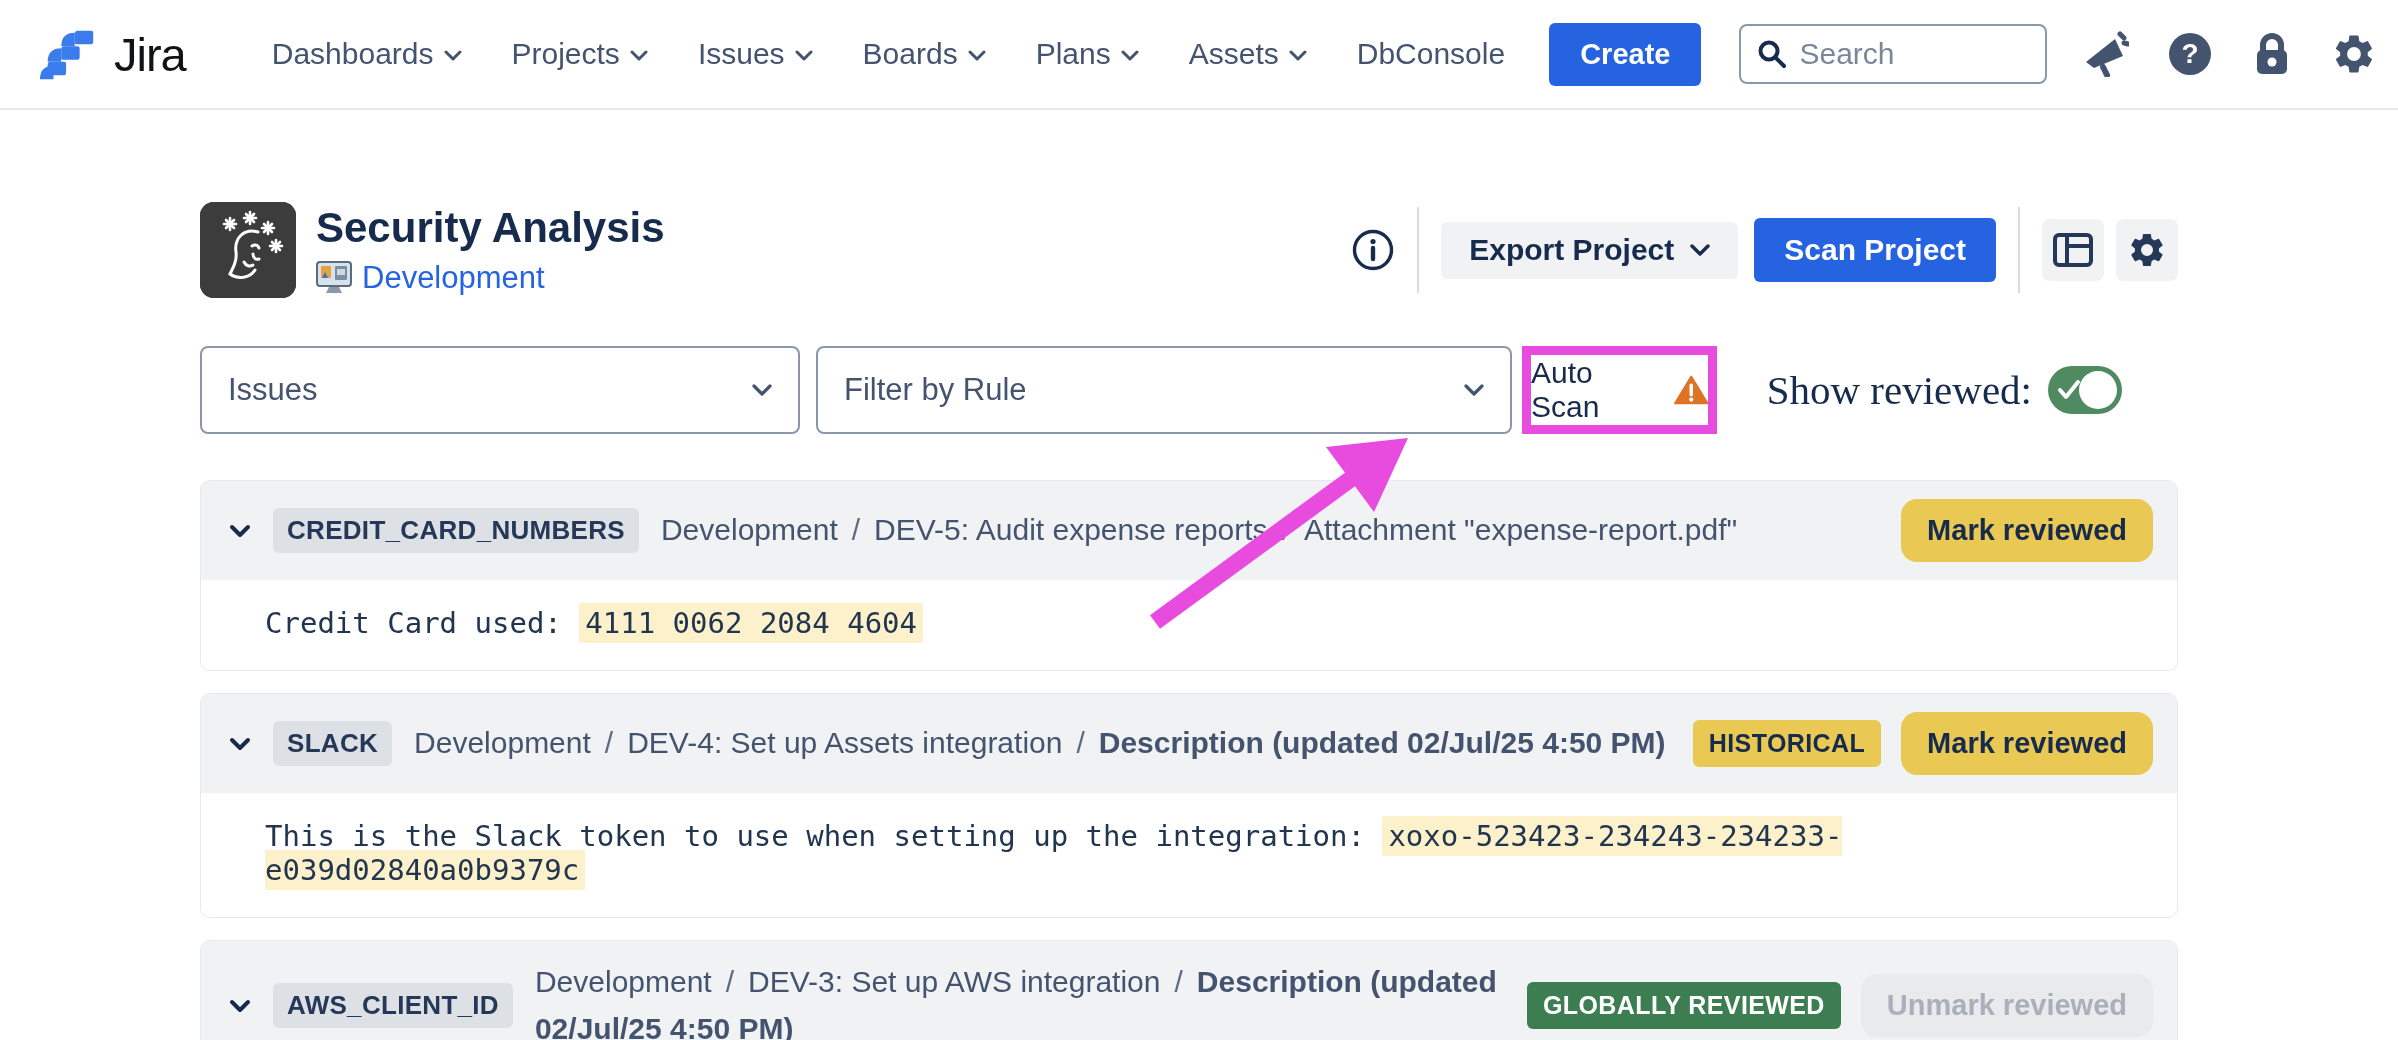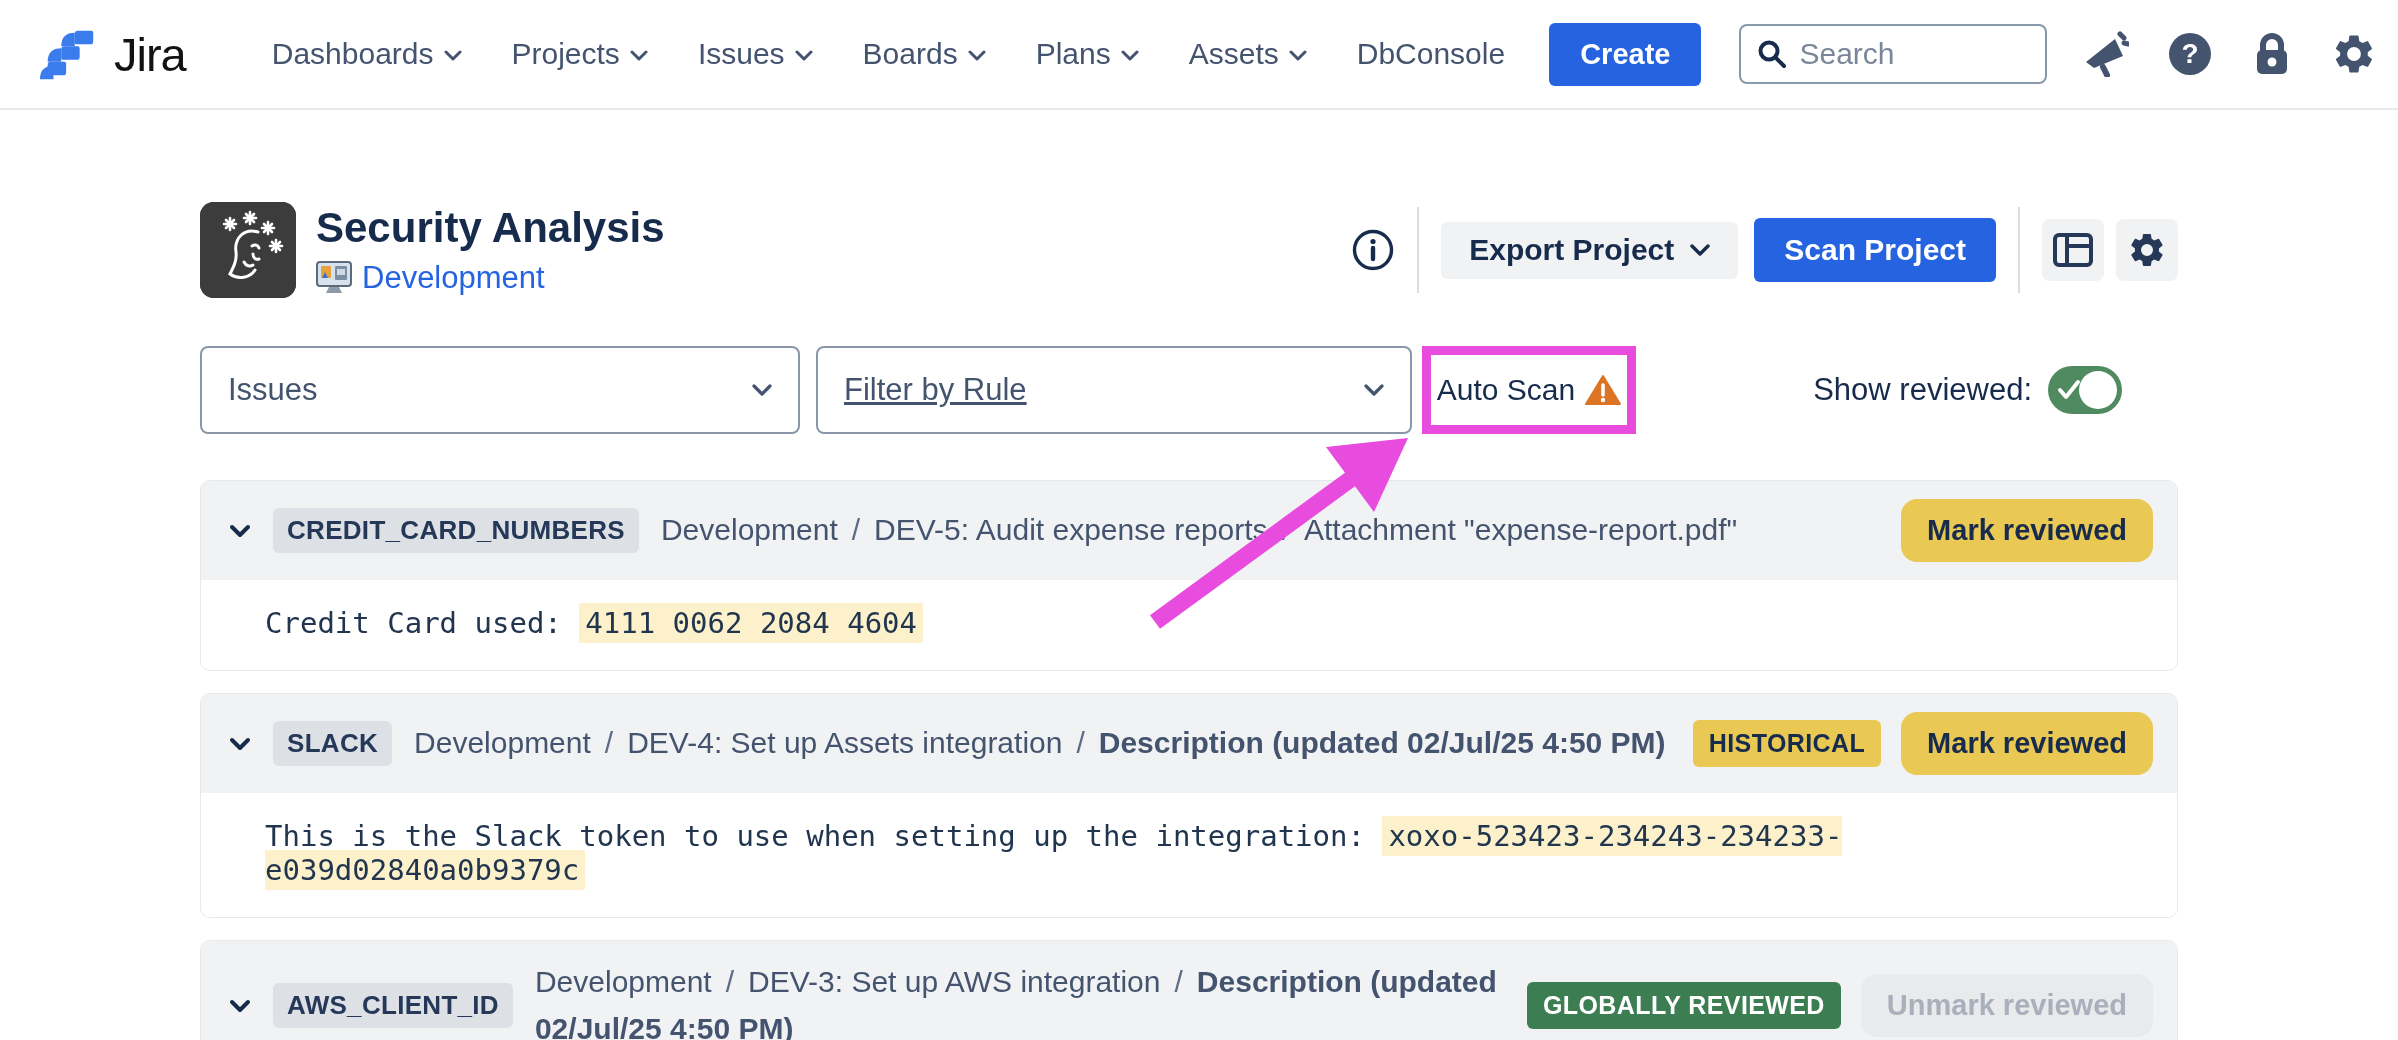--- a/index.html
+++ b/index.html
@@ -42,26 +42,26 @@
   .sq-btn { width:62px; height:62px; background:#f1f2f4; border:none; border-radius:8px;
             display:flex; align-items:center; justify-content:center; cursor:pointer; }
   .sq-btn + .sq-btn { margin-left:12px; }
 
   
   .filters { display:flex; align-items:center; margin-top:48px; }
   .select { height:88px; border:2px solid #8b97a8; border-radius:8px; background:#fff;
             display:flex; align-items:center; padding:0 26px; font-size:31px; color:#44546f; cursor:pointer; }
   .select .sel-label { flex:1; }
   .sel-issues { width:600px; }
-  .sel-rule { width:596px; margin-left:16px;text-decoration:underline; }
-  .auto-scan-box { margin-left:10px; border:9px solid #e84cdf; height:88px; width:214px;
+  .sel-rule { width:696px; margin-left:16px; }
+  .auto-scan-box { margin-left:10px; border:9px solid #e84cdf; height:88px; width:195px;
                    display:flex; align-items:center; justify-content:center; gap:10px; background:#fff; }
   .auto-scan-label { font-size:30px; color:#172b4d; cursor:pointer; }
   .show-reviewed { margin-left:auto; margin-right:56px; display:flex; align-items:center; gap:16px; }
-  .show-reviewed-label { font-size:31px; color:#172b4d; }
+  .show-reviewed-label { font-size:41px; color:#172b4d;font-family:Liberation Serif, serif; }
   .toggle { width:74px; height:48px; border-radius:24px; background:#4f8a61; position:relative; cursor:pointer; flex:none; }
   .toggle .knob { position:absolute; right:5px; top:5px; width:38px; height:38px; border-radius:50%; background:#fff; }
   .toggle .tick { position:absolute; left:9px; top:13px; }
 
   
   .cards { margin-top:46px; }
   .card { border:1px solid #e6e8ec; border-radius:10px; overflow:hidden; background:#fff; }
   .card + .card { margin-top:22px; }
   .card-head { background:#f1f2f4; display:flex; align-items:center; gap:22px; padding:18px 24px 18px 28px; min-height:76px; }
   .chev-cell { flex:none; display:flex; align-items:center; cursor:pointer; }

